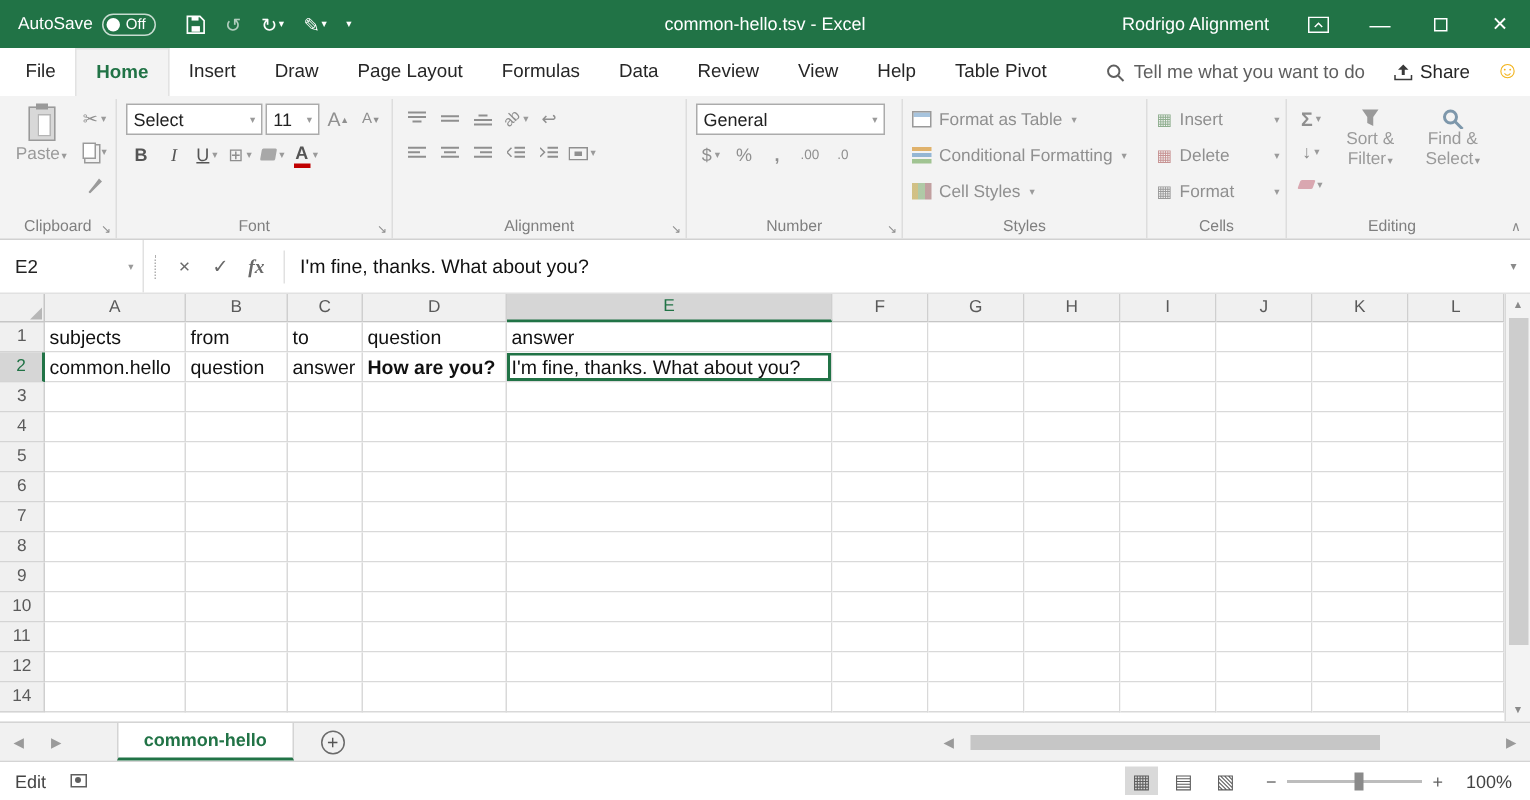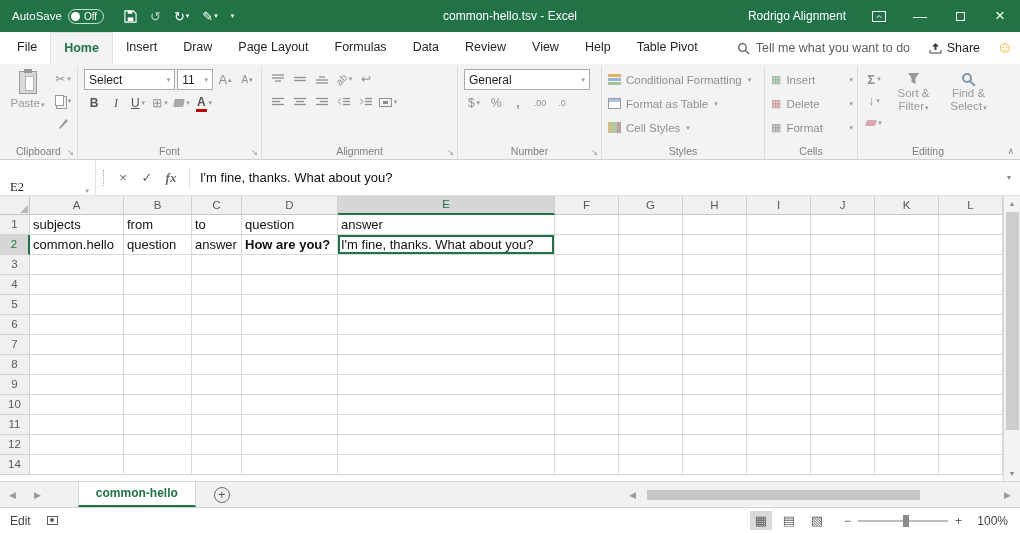--- a/index.html
+++ b/index.html
@@ -62,21 +62,21 @@
   .stylerow, .cellrow { display:flex; align-items:center; gap:5px; height:21px; color:#8f8f8f; font-size:11.5px; white-space:nowrap; }
   .cf-icon { width:13px; height:11px; background:linear-gradient(#dba24a 0 3px,#f3f3f3 3px 4px,#7da7cc 4px 7px,#f3f3f3 7px 8px,#8cb87a 8px 11px); opacity:.8; }
   .fat-icon { width:13px; height:11px; border:1px solid #9a9a9a; background:linear-gradient(#a7c4de 0 3px,#fff 3px); }
   .cs-icon { width:13px; height:11px; background:linear-gradient(90deg,#c9b46a 0 4px,#9ebf93 4px 9px,#b58b8b 9px 13px); opacity:.8; }
   .sq { font-size:11px; }
   .eraser { width:10px; height:6px; background:#d9a7b0; transform:skewX(-20deg); border-radius:1px; }
   .bigtwo { display:flex; flex-direction:column; align-items:center; width:52px; gap:1px; color:#9a9a9a; font-size:11.5px; padding-top:3px; text-align:center; }
 
   
   .formulabar { height:36px; background:#fff; border-bottom:1px solid #e1e1e1; display:flex; align-items:center; }
-  .namebox { width:96px; height:100%; border-right:1px solid #e1e1e1; display:flex; align-items:flex-end; padding-left:10px; font-size:12.5px; color:#222;font-family:Liberation Serif, serif; }
+  .namebox { width:96px; height:100%; border-right:1px solid #e1e1e1; display:flex; align-items:center; padding-left:10px; font-size:12.5px; color:#222; }
   .namebox .dd { margin-left:auto; margin-right:6px; }
   .fb-grip { width:1px; height:16px; border-left:1px dotted #b0b0b0; margin:0 7px; }
   .fb-btn { width:24px; text-align:center; font-size:13px; color:#696969; }
   .fb-btn.fx { font-family:"Liberation Serif",serif; font-style:italic; font-weight:bold; font-size:13px; }
   .fb-sep { width:1px; height:22px; background:#e1e1e1; margin:0 6px; }
   .fb-content { flex:1; font-size:13px; color:#111; padding-left:4px; white-space:nowrap; overflow:hidden; }
   .fb-expand { font-size:8px; color:#8a8a8a; padding:0 9px; }
 
   
   .gridarea { display:flex; height:285px; overflow:hidden; background:#fff; }
@@ -386,27 +386,27 @@
             </span>
         </div>
       </div>
       <span class="glabel">Number</span>
       <span class="launcher">↘</span>
     </div>
 
     <div class="rgroup" style="width:163px">
       <div class="rows">
         <div class="stylerow">
+          <span class="fat-icon"></span>
+          <span>Format as Table</span>
+            <span class="dd">▾</span>
+        </div>
+        <div class="stylerow">
           <span class="cf-icon"></span>
           <span>Conditional Formatting</span>
-            <span class="dd">▾</span>
-        </div>
-        <div class="stylerow">
-          <span class="fat-icon"></span>
-          <span>Format as Table</span>
             <span class="dd">▾</span>
         </div>
         <div class="stylerow">
           <span class="cs-icon"></span>
           <span>Cell Styles</span>
             <span class="dd">▾</span>
         </div>
       </div>
       <span class="glabel">Styles</span>
     </div>

